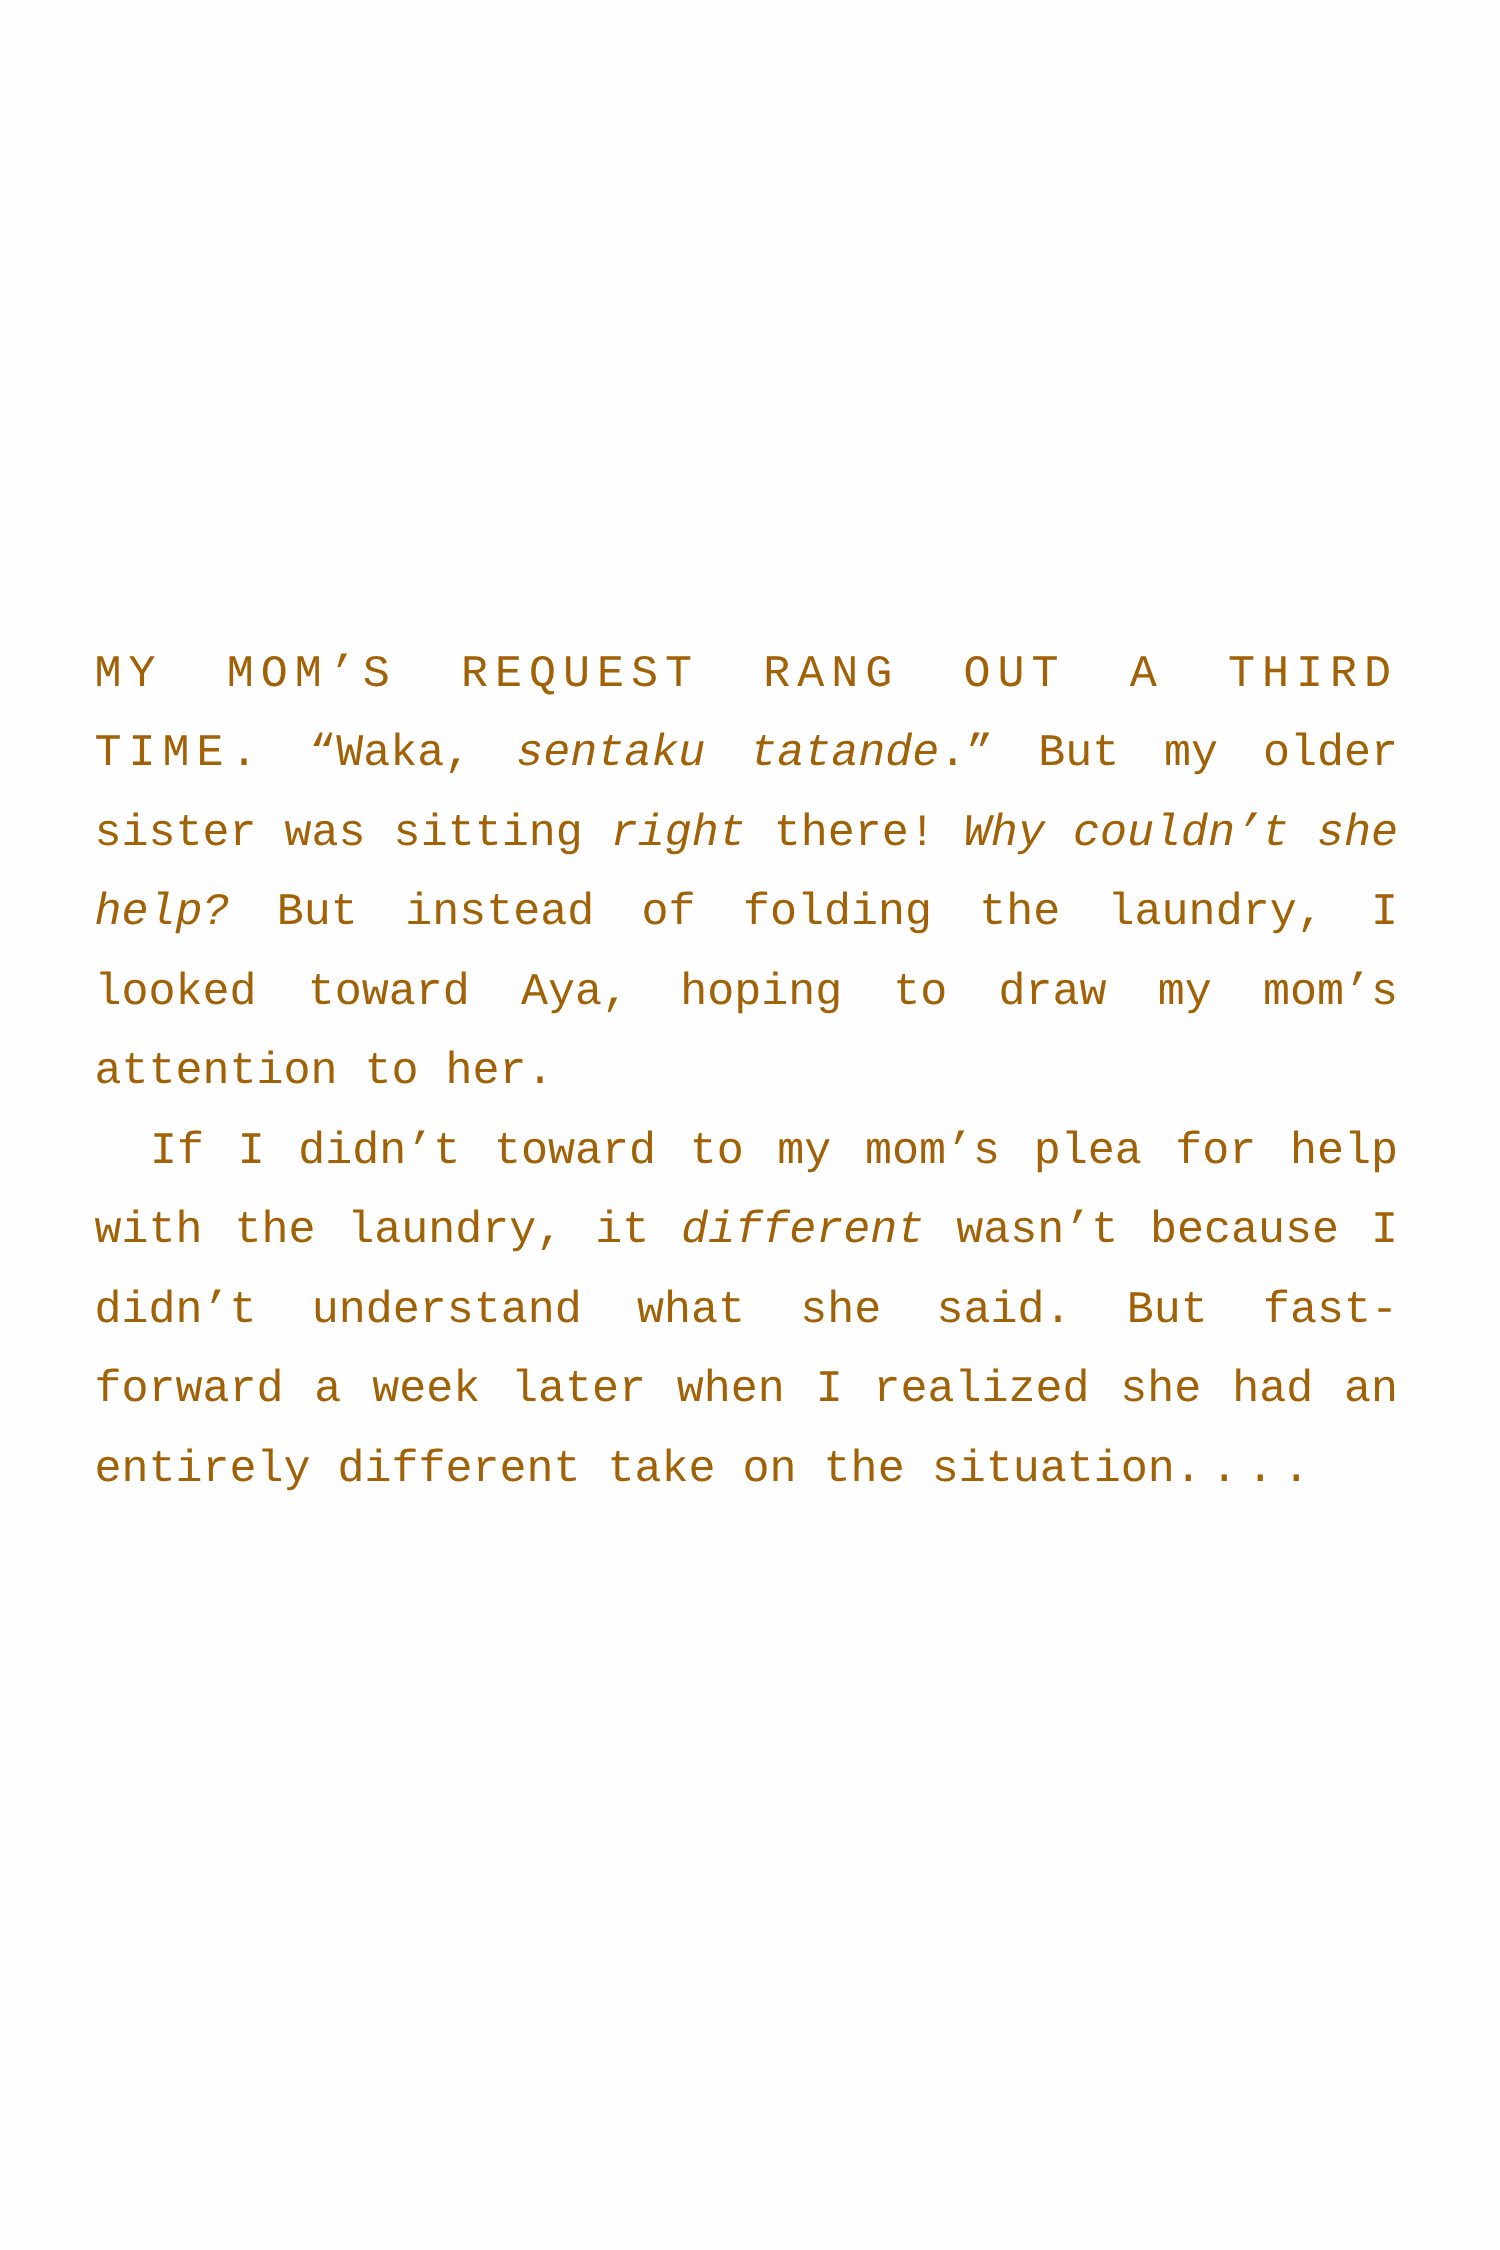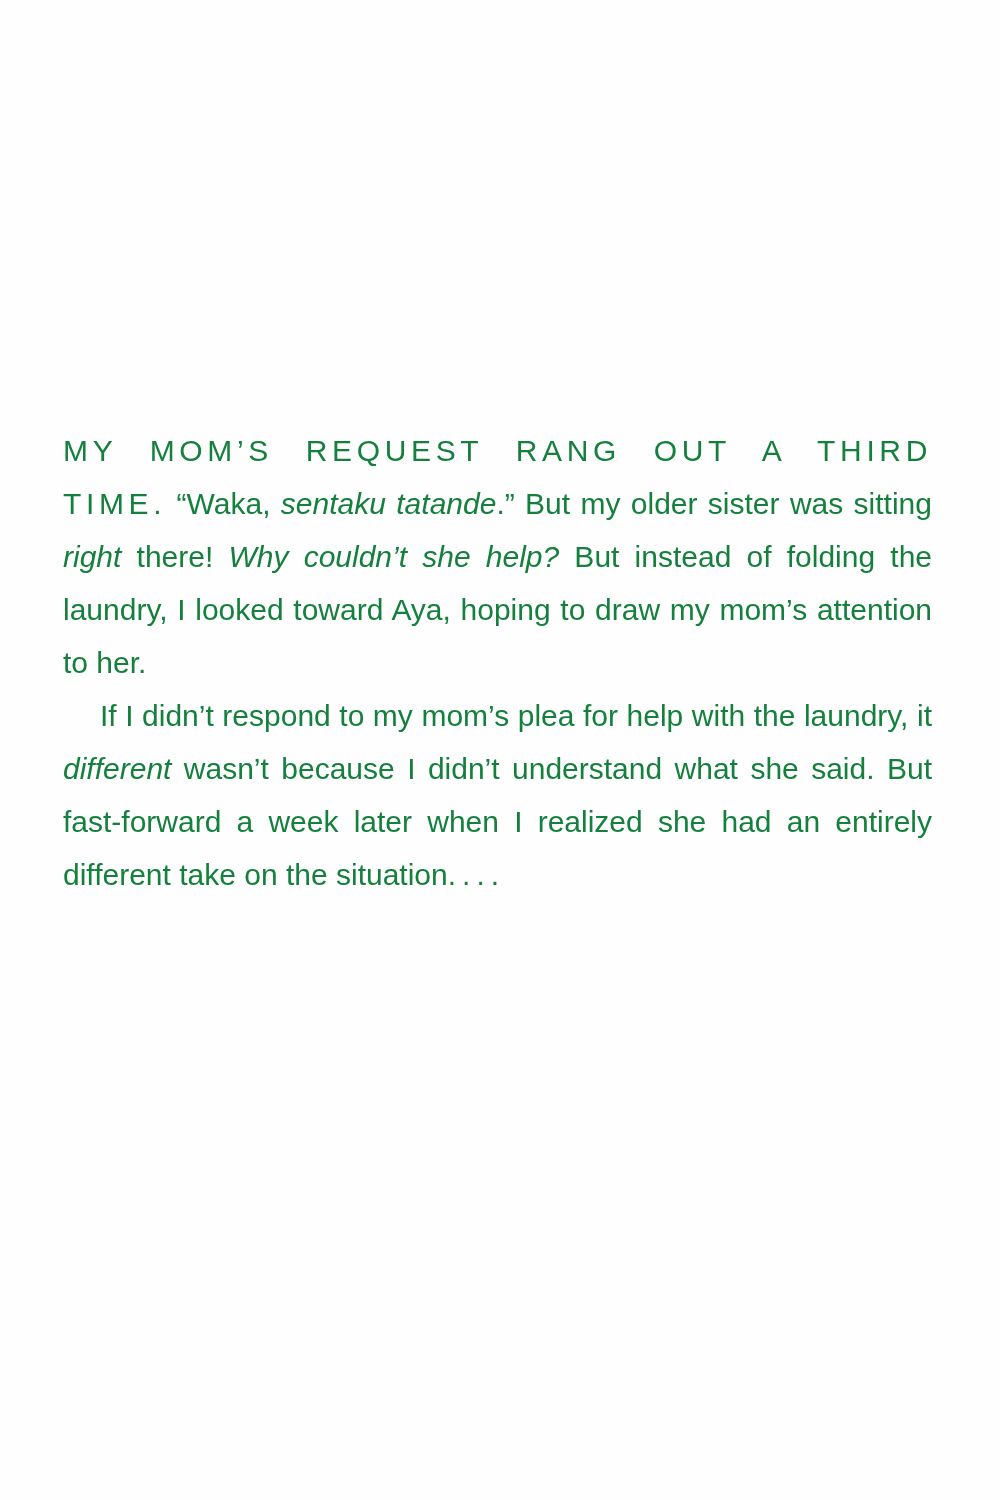--- a/index.html
+++ b/index.html
@@ -17,24 +17,24 @@
     width: 1000px;
     height: 1500px;
     background: #fefefe;
     box-sizing: border-box;
   }
   .text-block {
     position: absolute;
     left: 63px;
     top: 424px;
     width: 869px;
-    font-family: Liberation Sans, sans-serif;
+    font-family: Liberation Mono, monospace;
     font-size: 30px;
     line-height: 53px;
-    color: #15803d;
+    color: #a16207;
     text-align: justify;
     text-justify: inter-word;
   }
   .text-block p {
     margin: 0;
     padding: 0;
   }
   .text-block p.indented {
     text-indent: 37px;
   }
@@ -48,15 +48,15 @@
   .seg-normal {
     font-style: normal;
   }
 </style>
 </head>
 <body>
 
 <div class="page">
   <div class="text-block">
       <p><span class="seg-smallcaps">MY MOM’S REQUEST RANG OUT A THIRD TIME.</span><span class="seg-normal"> “Waka, </span><span class="seg-italic">sentaku tatande</span><span class="seg-normal">.” But my older sister was sitting </span><span class="seg-italic">right</span><span class="seg-normal"> there! </span><span class="seg-italic">Why couldn’t she help?</span><span class="seg-normal"> But instead of folding the laundry, I looked toward Aya, hoping to draw my mom’s attention to her.</span></p>
-      <p class="indented"><span class="seg-normal">If I didn’t respond to my mom’s plea for help with the laundry, it </span><span class="seg-italic">different</span><span class="seg-normal"> wasn’t because I didn’t understand what she said. But fast-forward a week later when I realized she had an entirely different take on the situation. . . .</span></p>
+      <p class="indented"><span class="seg-normal">If I didn’t toward to my mom’s plea for help with the laundry, it </span><span class="seg-italic">different</span><span class="seg-normal"> wasn’t because I didn’t understand what she said. But fast-forward a week later when I realized she had an entirely different take on the situation. . . .</span></p>
     </div>
 </div>
 
 </body></html>

